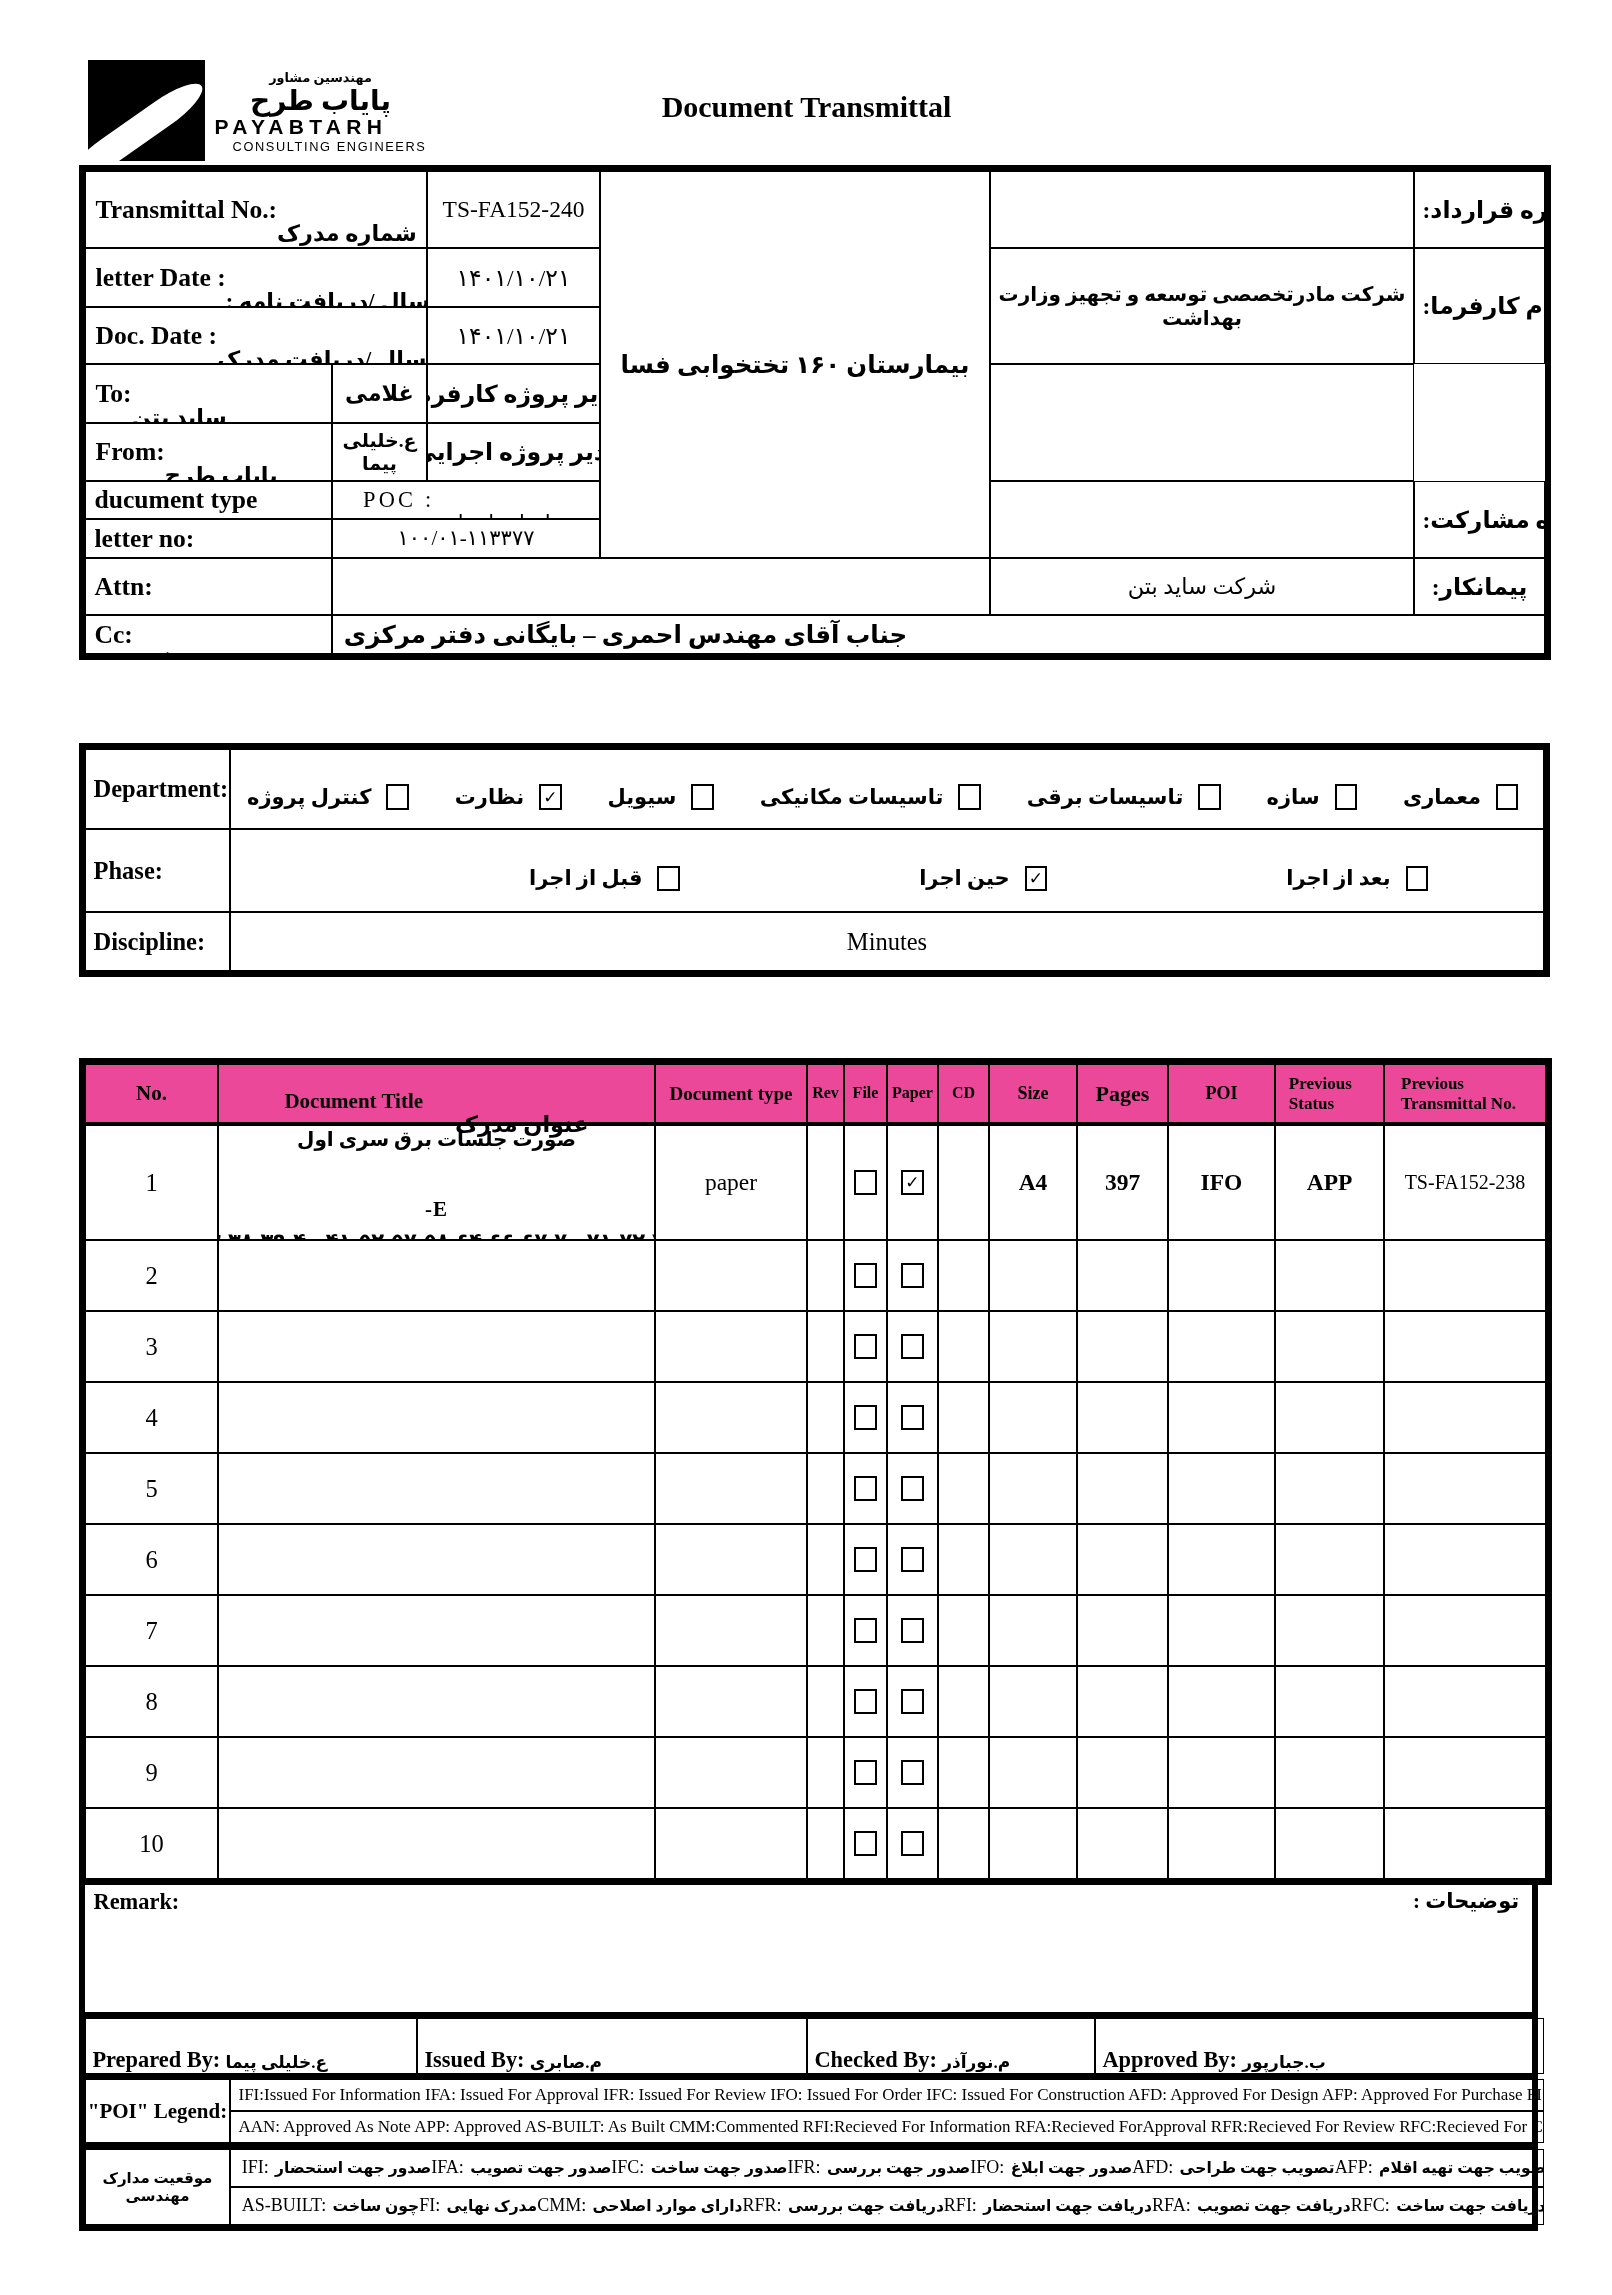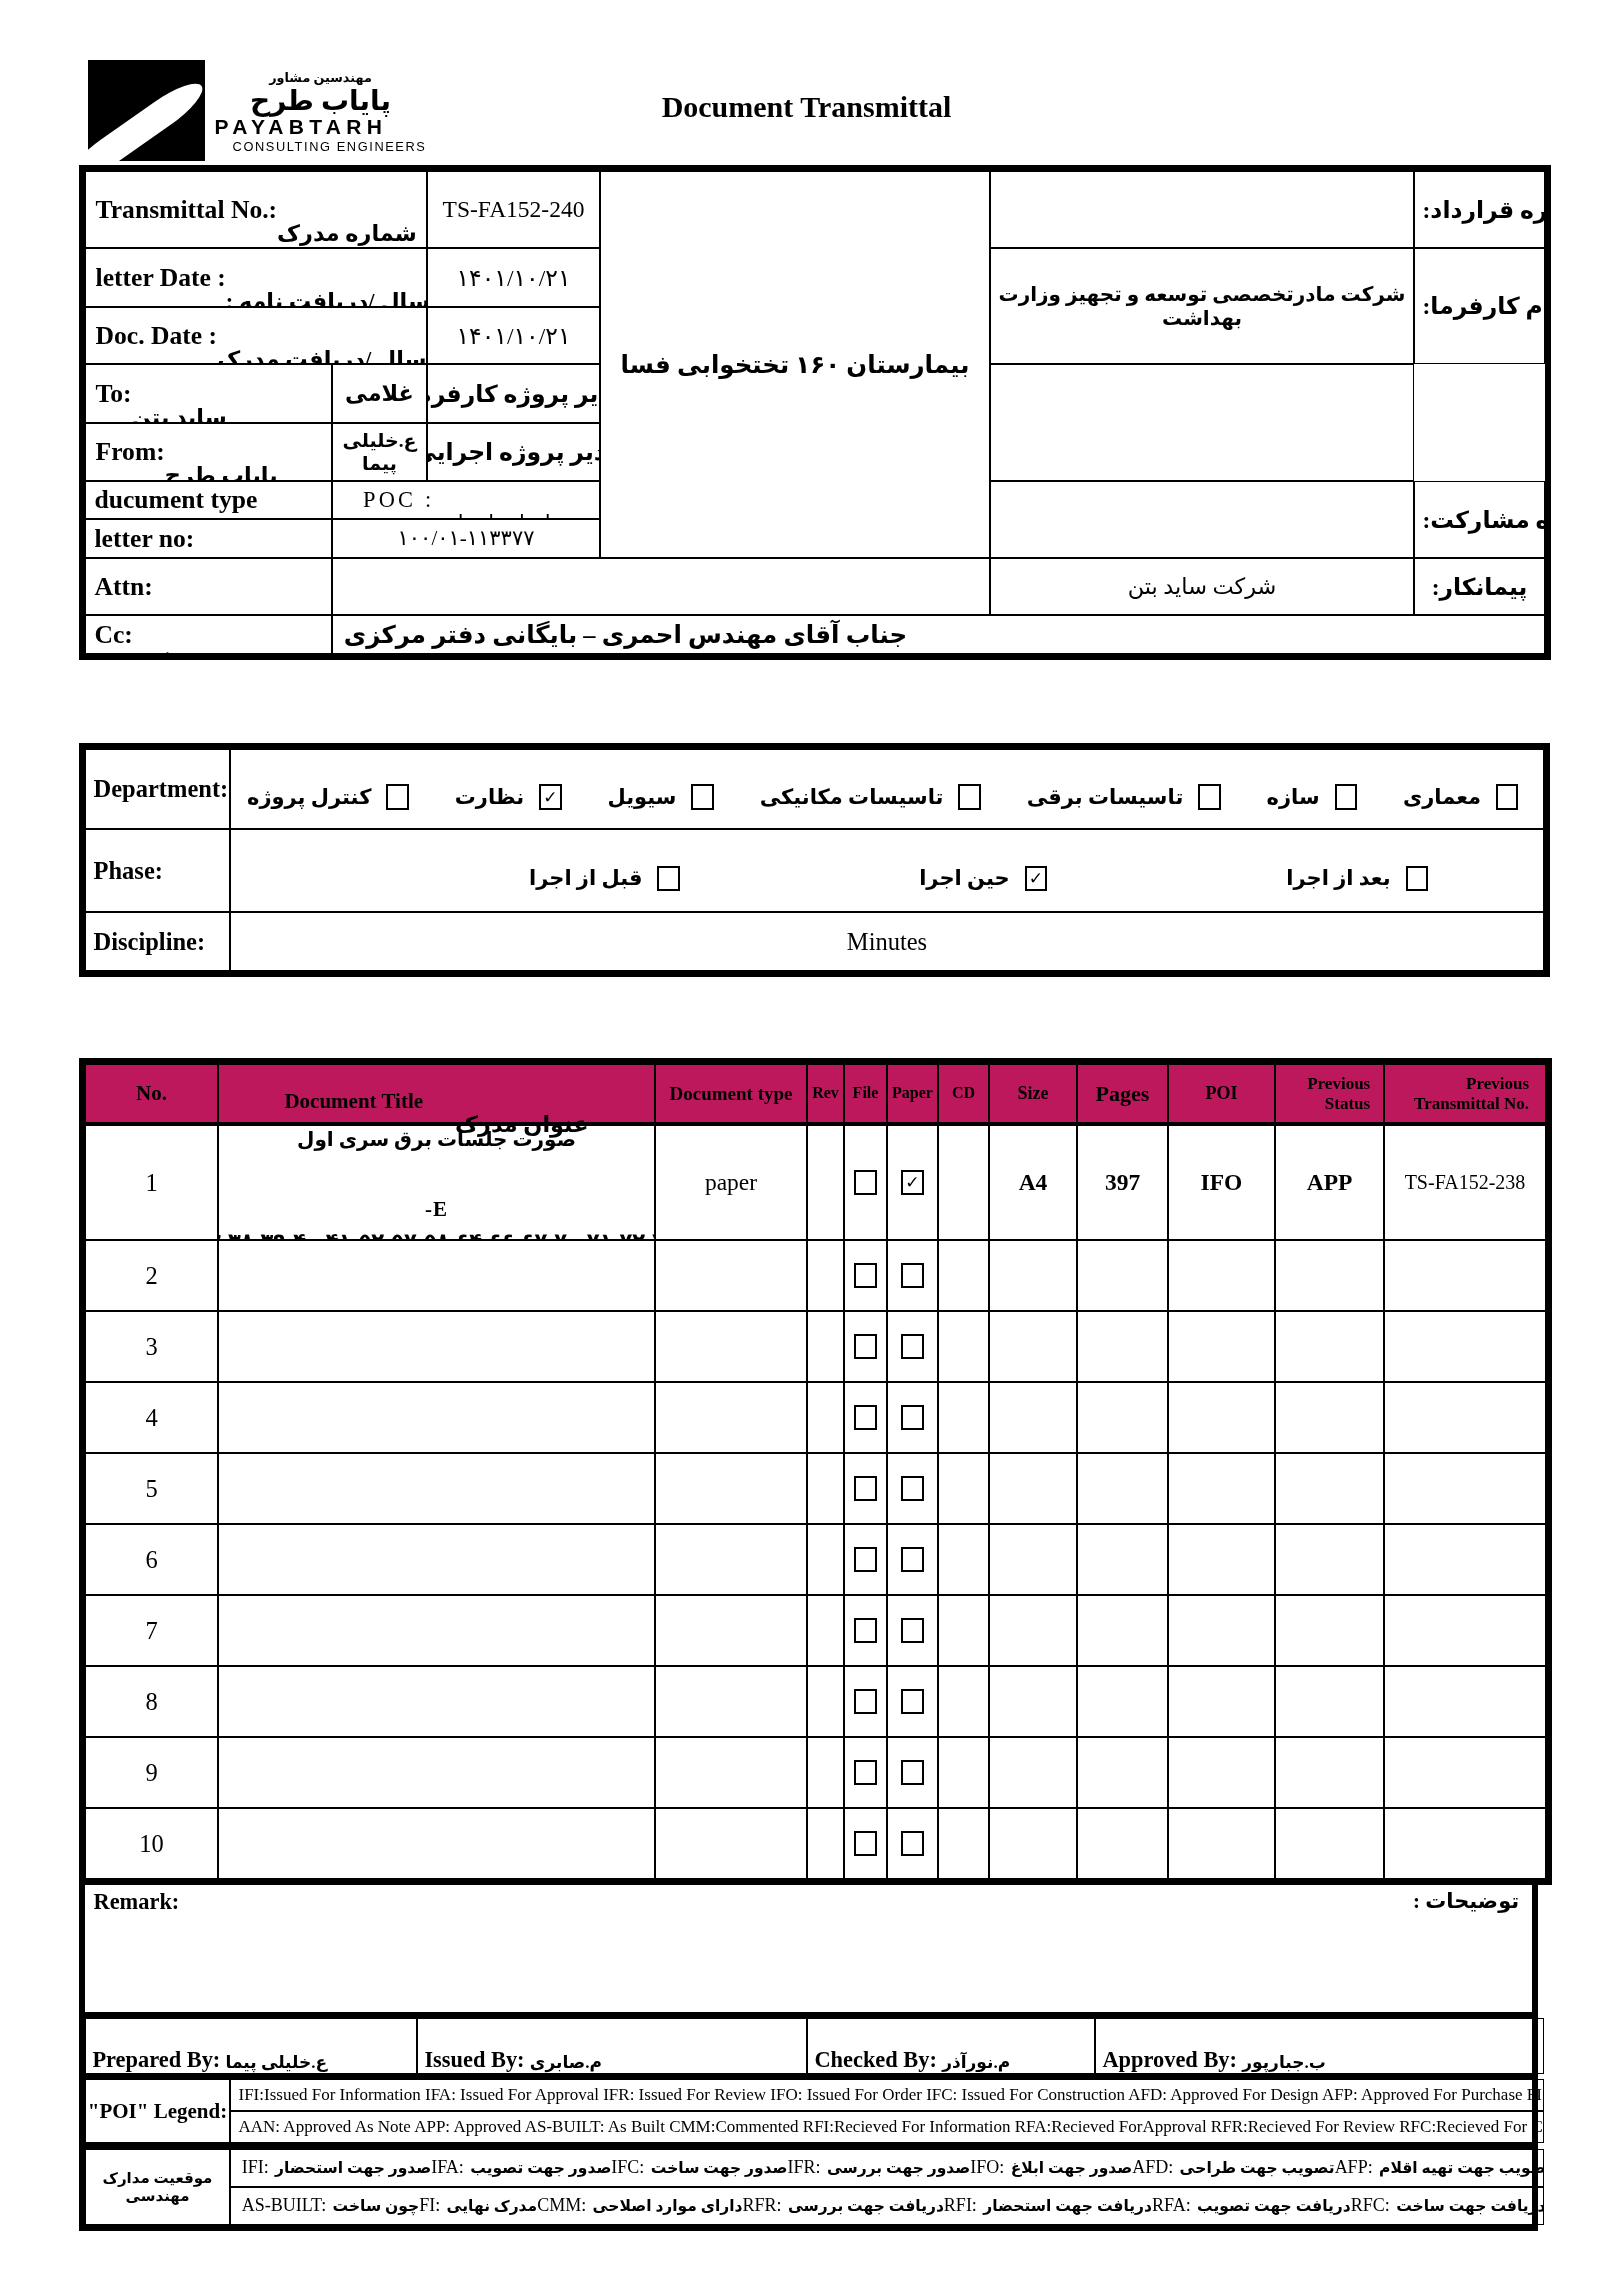--- a/index.html
+++ b/index.html
@@ -46,22 +46,22 @@
   .ck-item { display:flex; align-items:center; gap:15px;margin-top:16px; }
   .ck-label { direction:rtl; font-weight:bold; font-size:21px; white-space:nowrap; }
   .cb { width:22.4px; height:25.6px; border:2.7px solid #000; background:#fff; display:flex;
         align-items:center; justify-content:center; font-size:17px; font-weight:bold; flex:0 0 auto; }
   .discipline-val { justify-content:center; font-size:24.5px; }
 
   
   .docs-grid { position:absolute; left:79px; top:1058px; display:grid; border:6.4px solid #000;
                grid-template-columns:133px 437px 152px 37px 43px 51px 51px 88px 91px 107px 109px 162px;
                grid-template-rows:61px 115px repeat(9,71px); }
-  .dh { background:#be185d; border:1.6px solid #000; border-bottom:3.7px solid #000; display:flex;
-        align-items:center; justify-content:center; font-weight:bold; font-size:21px; text-align:right;
+  .dh { background:#ec4899; border:1.6px solid #000; border-bottom:3.7px solid #000; display:flex;
+        align-items:center; justify-content:center; font-weight:bold; font-size:21px; text-align:left;
         line-height:1.15; flex-wrap:wrap; }
   .dh .fa { font-size:22.4px; margin-left:32px; }
   .dc { border:1.6px solid #000; display:flex; align-items:center; justify-content:center;
         font-size:23.5px; text-align:center; overflow:hidden; }
   .c-title { flex-direction:column; justify-content:space-between; padding:2.1px 3.2px; font-weight:bold;gap:44px; }
   .t-fa  { direction:rtl; font-size:20px; font-weight:bold; line-height:1.1; }
   .t-num { direction:ltr; font-size:21px; font-weight:bold; letter-spacing:1.1px; line-height:1.5; }
   .b { font-weight:bold; }
   .c-no { font-size:24.5px; }
 

